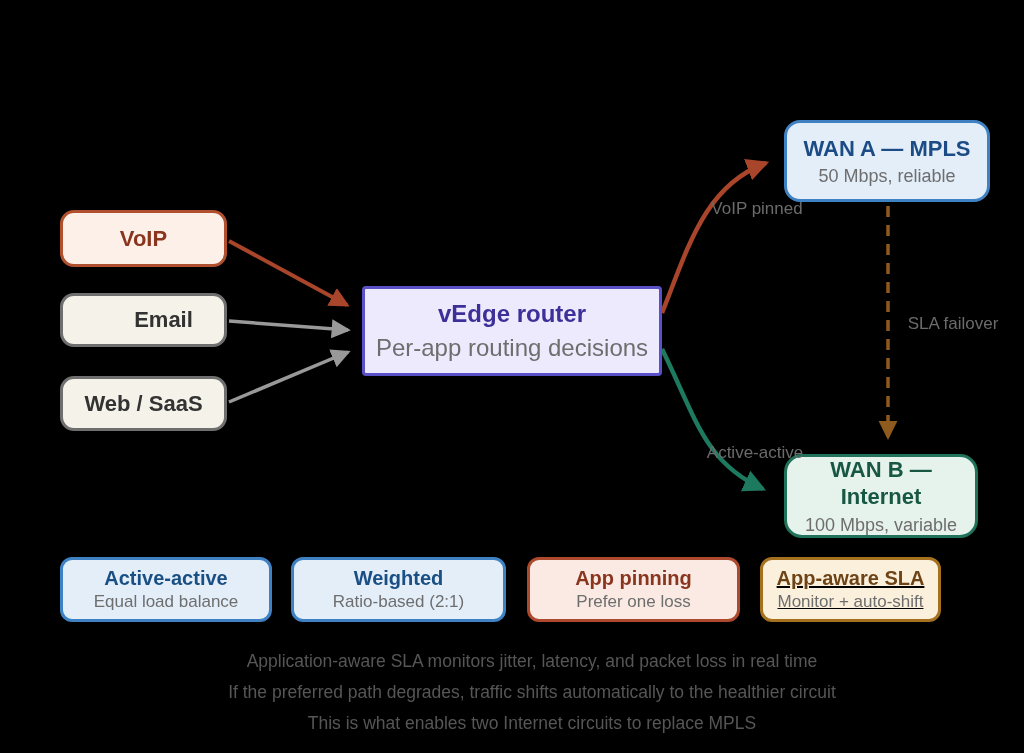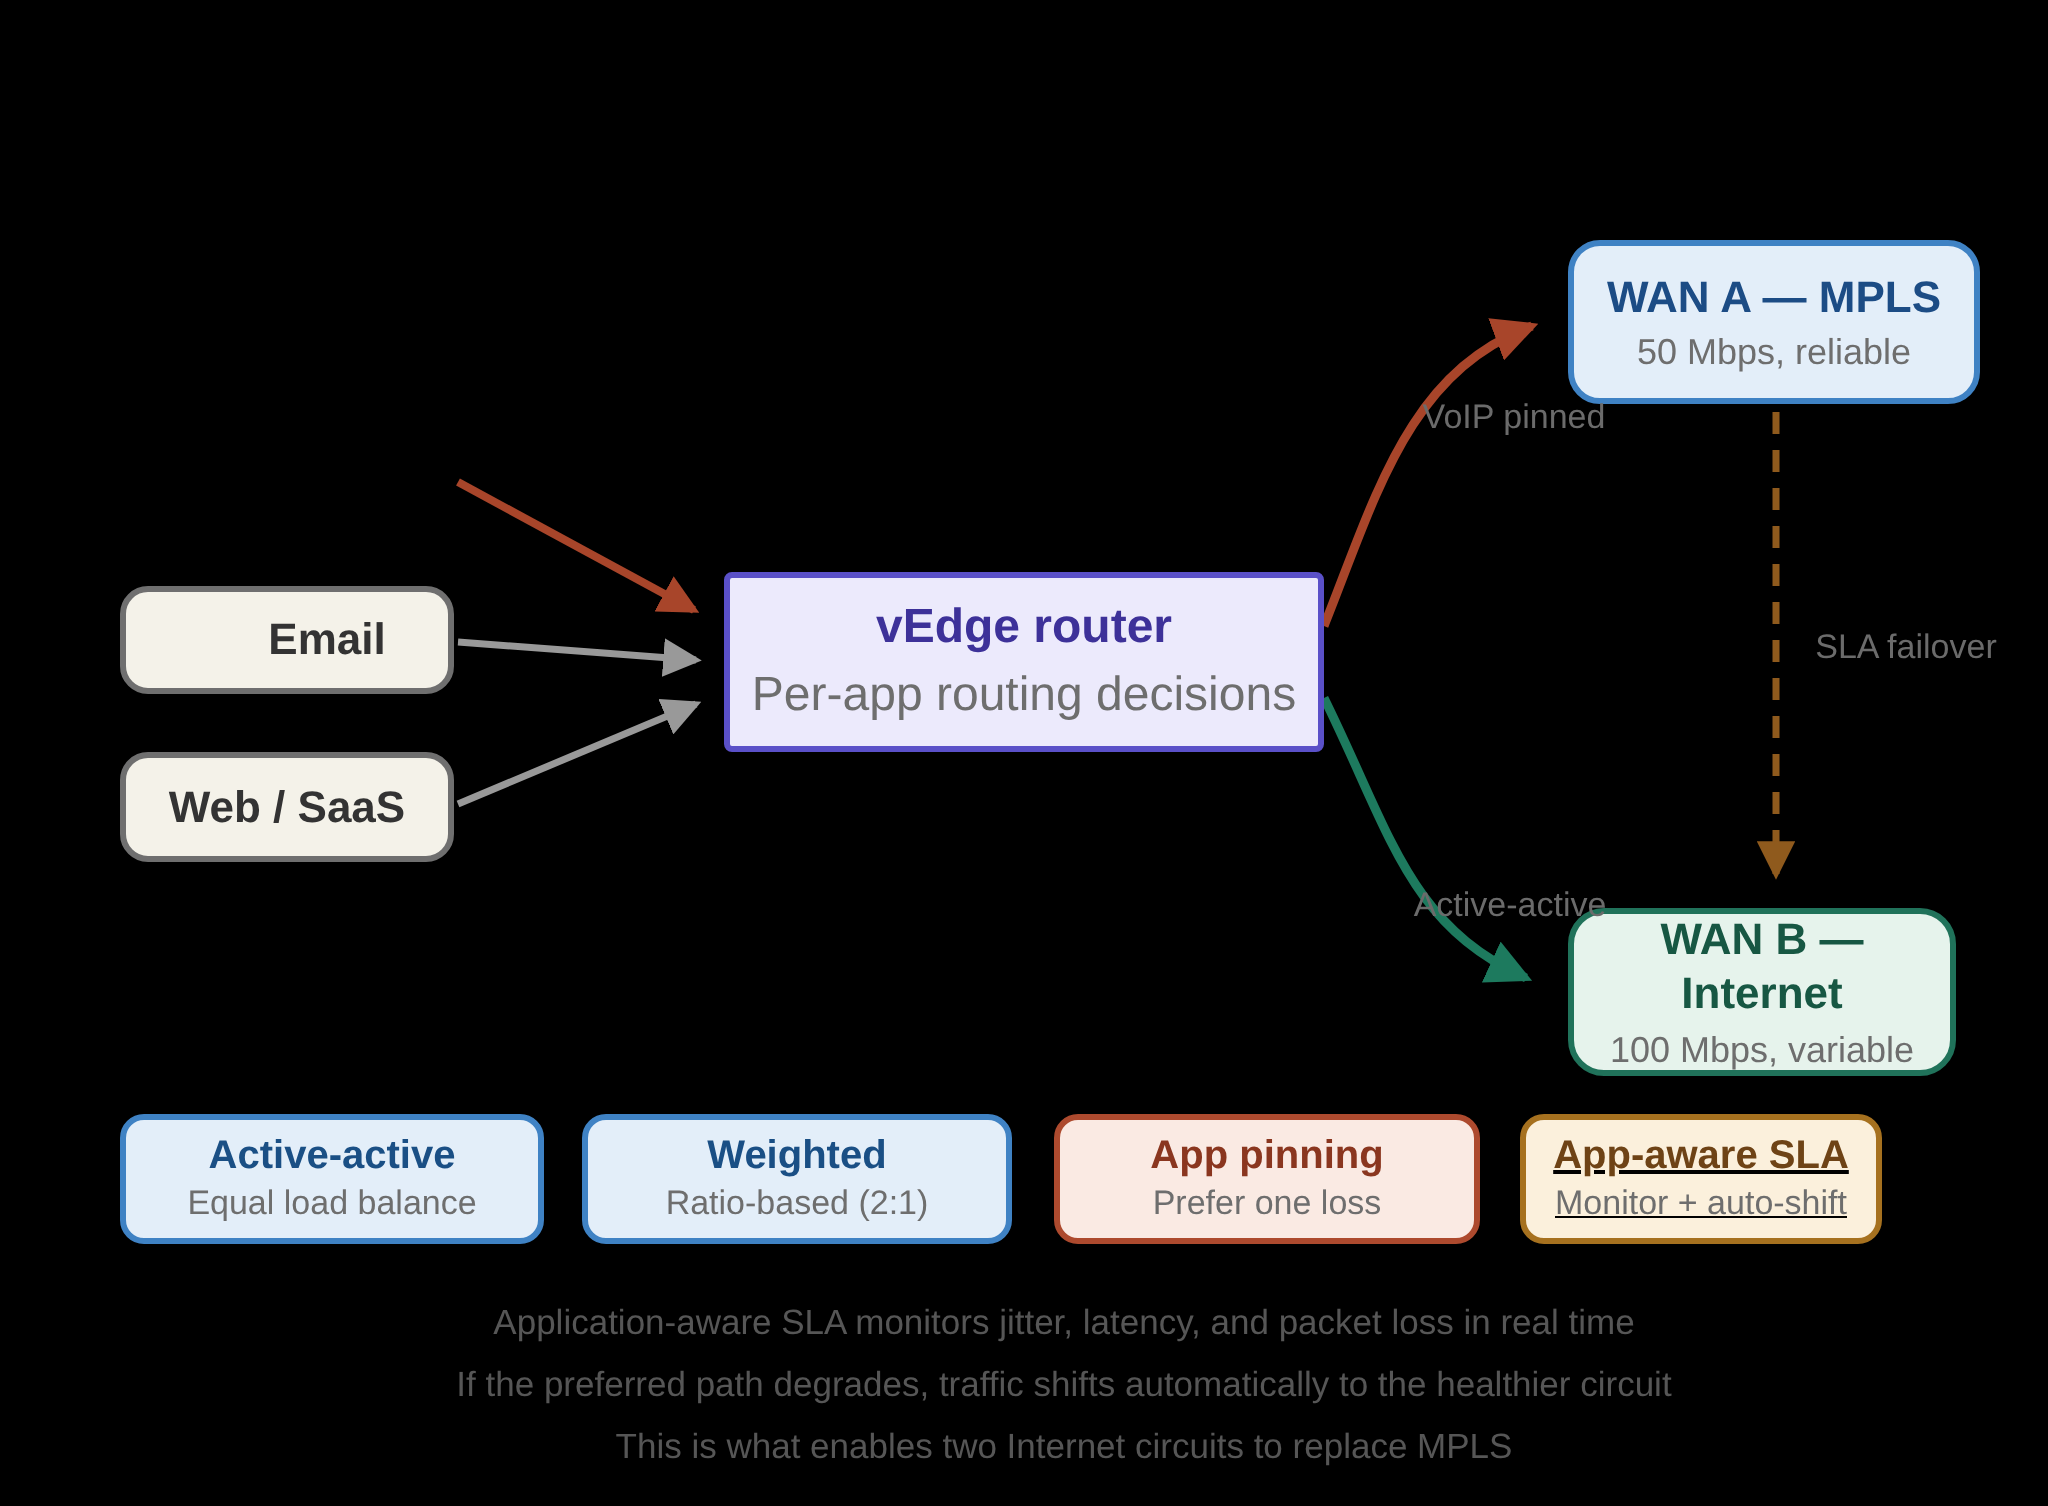--- a/index.html
+++ b/index.html
@@ -82,20 +82,23 @@
     </defs>
 
     <path d="M 229 241 L 347 305" stroke="#a8452a" stroke-width="4" fill="none" marker-end="url(#arr-brown)"></path>
     <path d="M 229 321 L 348 330" stroke="#999999" stroke-width="3.5" fill="none" marker-end="url(#arr-gray)"></path>
     <path d="M 229 402 L 348 352" stroke="#999999" stroke-width="3.5" fill="none" marker-end="url(#arr-gray)"></path>
     <path d="M 662 313 C 688 248, 704 186, 766 163" stroke="#a8452a" stroke-width="4.5" fill="none" marker-end="url(#arr-brown)"></path>
     <path d="M 662 349 C 696 418, 704 462, 763 489" stroke="#1d7a5e" stroke-width="4.5" fill="none" marker-end="url(#arr-teal)"></path>
     <path d="M 888 206 L 888 437" stroke="#8f5a1d" stroke-width="3.5" fill="none" stroke-dasharray="11 8" marker-end="url(#arr-amber)"></path>
   </svg>
 
+  <div class="node" id="voip-node">
+    <div class="title">VoIP</div>
+  </div>
   <div class="node" id="email-node">
     <div class="title">Email</div>
   </div>
   <div class="node" id="web-node">
     <div class="title">Web / SaaS</div>
   </div>
 
   <div class="node" id="vedge-node">
     <div class="title">vEdge router</div>
     <div class="sub">Per-app routing decisions</div>

